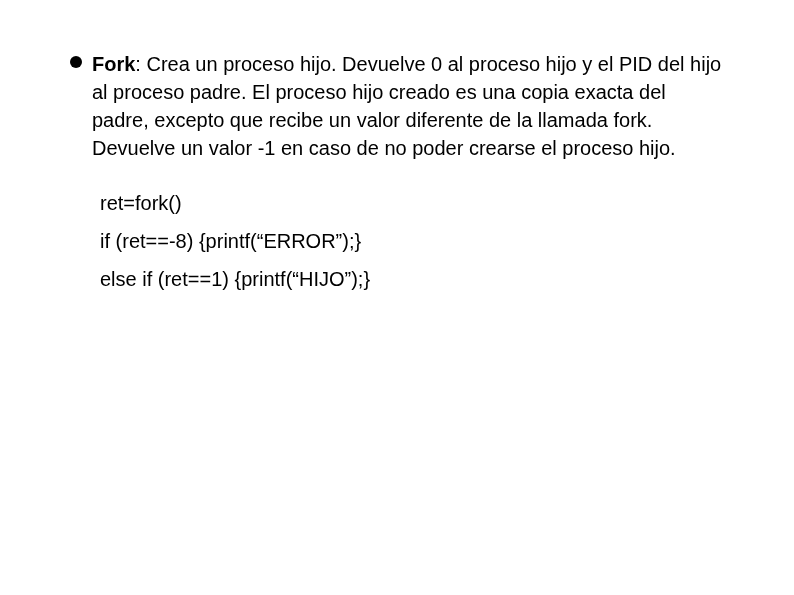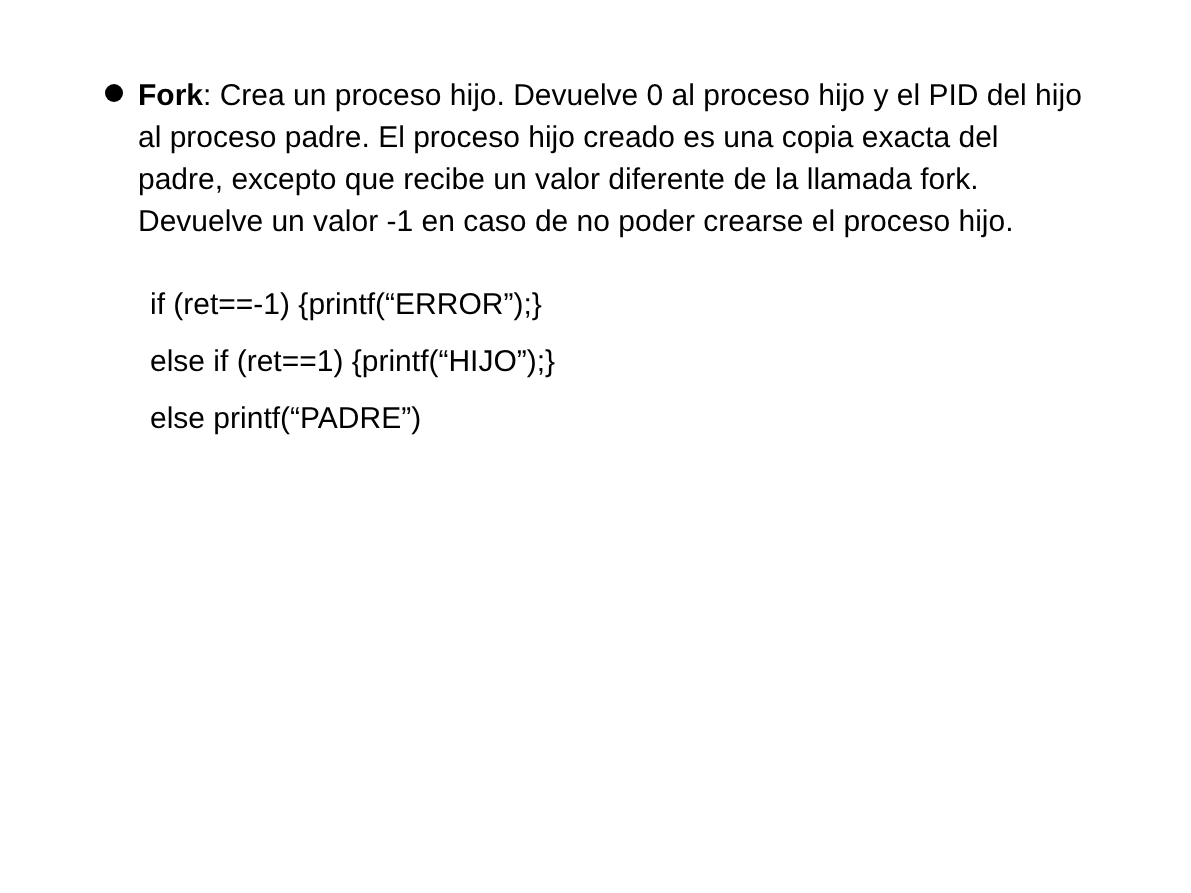--- a/index.html
+++ b/index.html
@@ -58,18 +58,18 @@
 <body>
 
 <div class="slide">
 
   <div class="body">
     <div class="bullet">
       <span class="bold">Fork</span><span>: Crea un proceso hijo. Devuelve 0 al proceso hijo y el PID del hijo al proceso padre. El proceso hijo creado es una copia exacta del padre, excepto que recibe un valor diferente de la llamada fork. Devuelve un valor -1 en caso de no poder crearse el proceso hijo.</span>
     </div>
 
     <div class="code">
-      <span class="code-line">if (ret==-1) {printf(“ERROR”);}</span>
+      <span class="code-line">ret=fork()</span>
+      <span class="code-line">if (ret==-8) {printf(“ERROR”);}</span>
       <span class="code-line">else if (ret==1) {printf(“HIJO”);}</span>
-      <span class="code-line">else printf(“PADRE”)</span>
     </div>
   </div>
 </div>
 
 </body></html>

